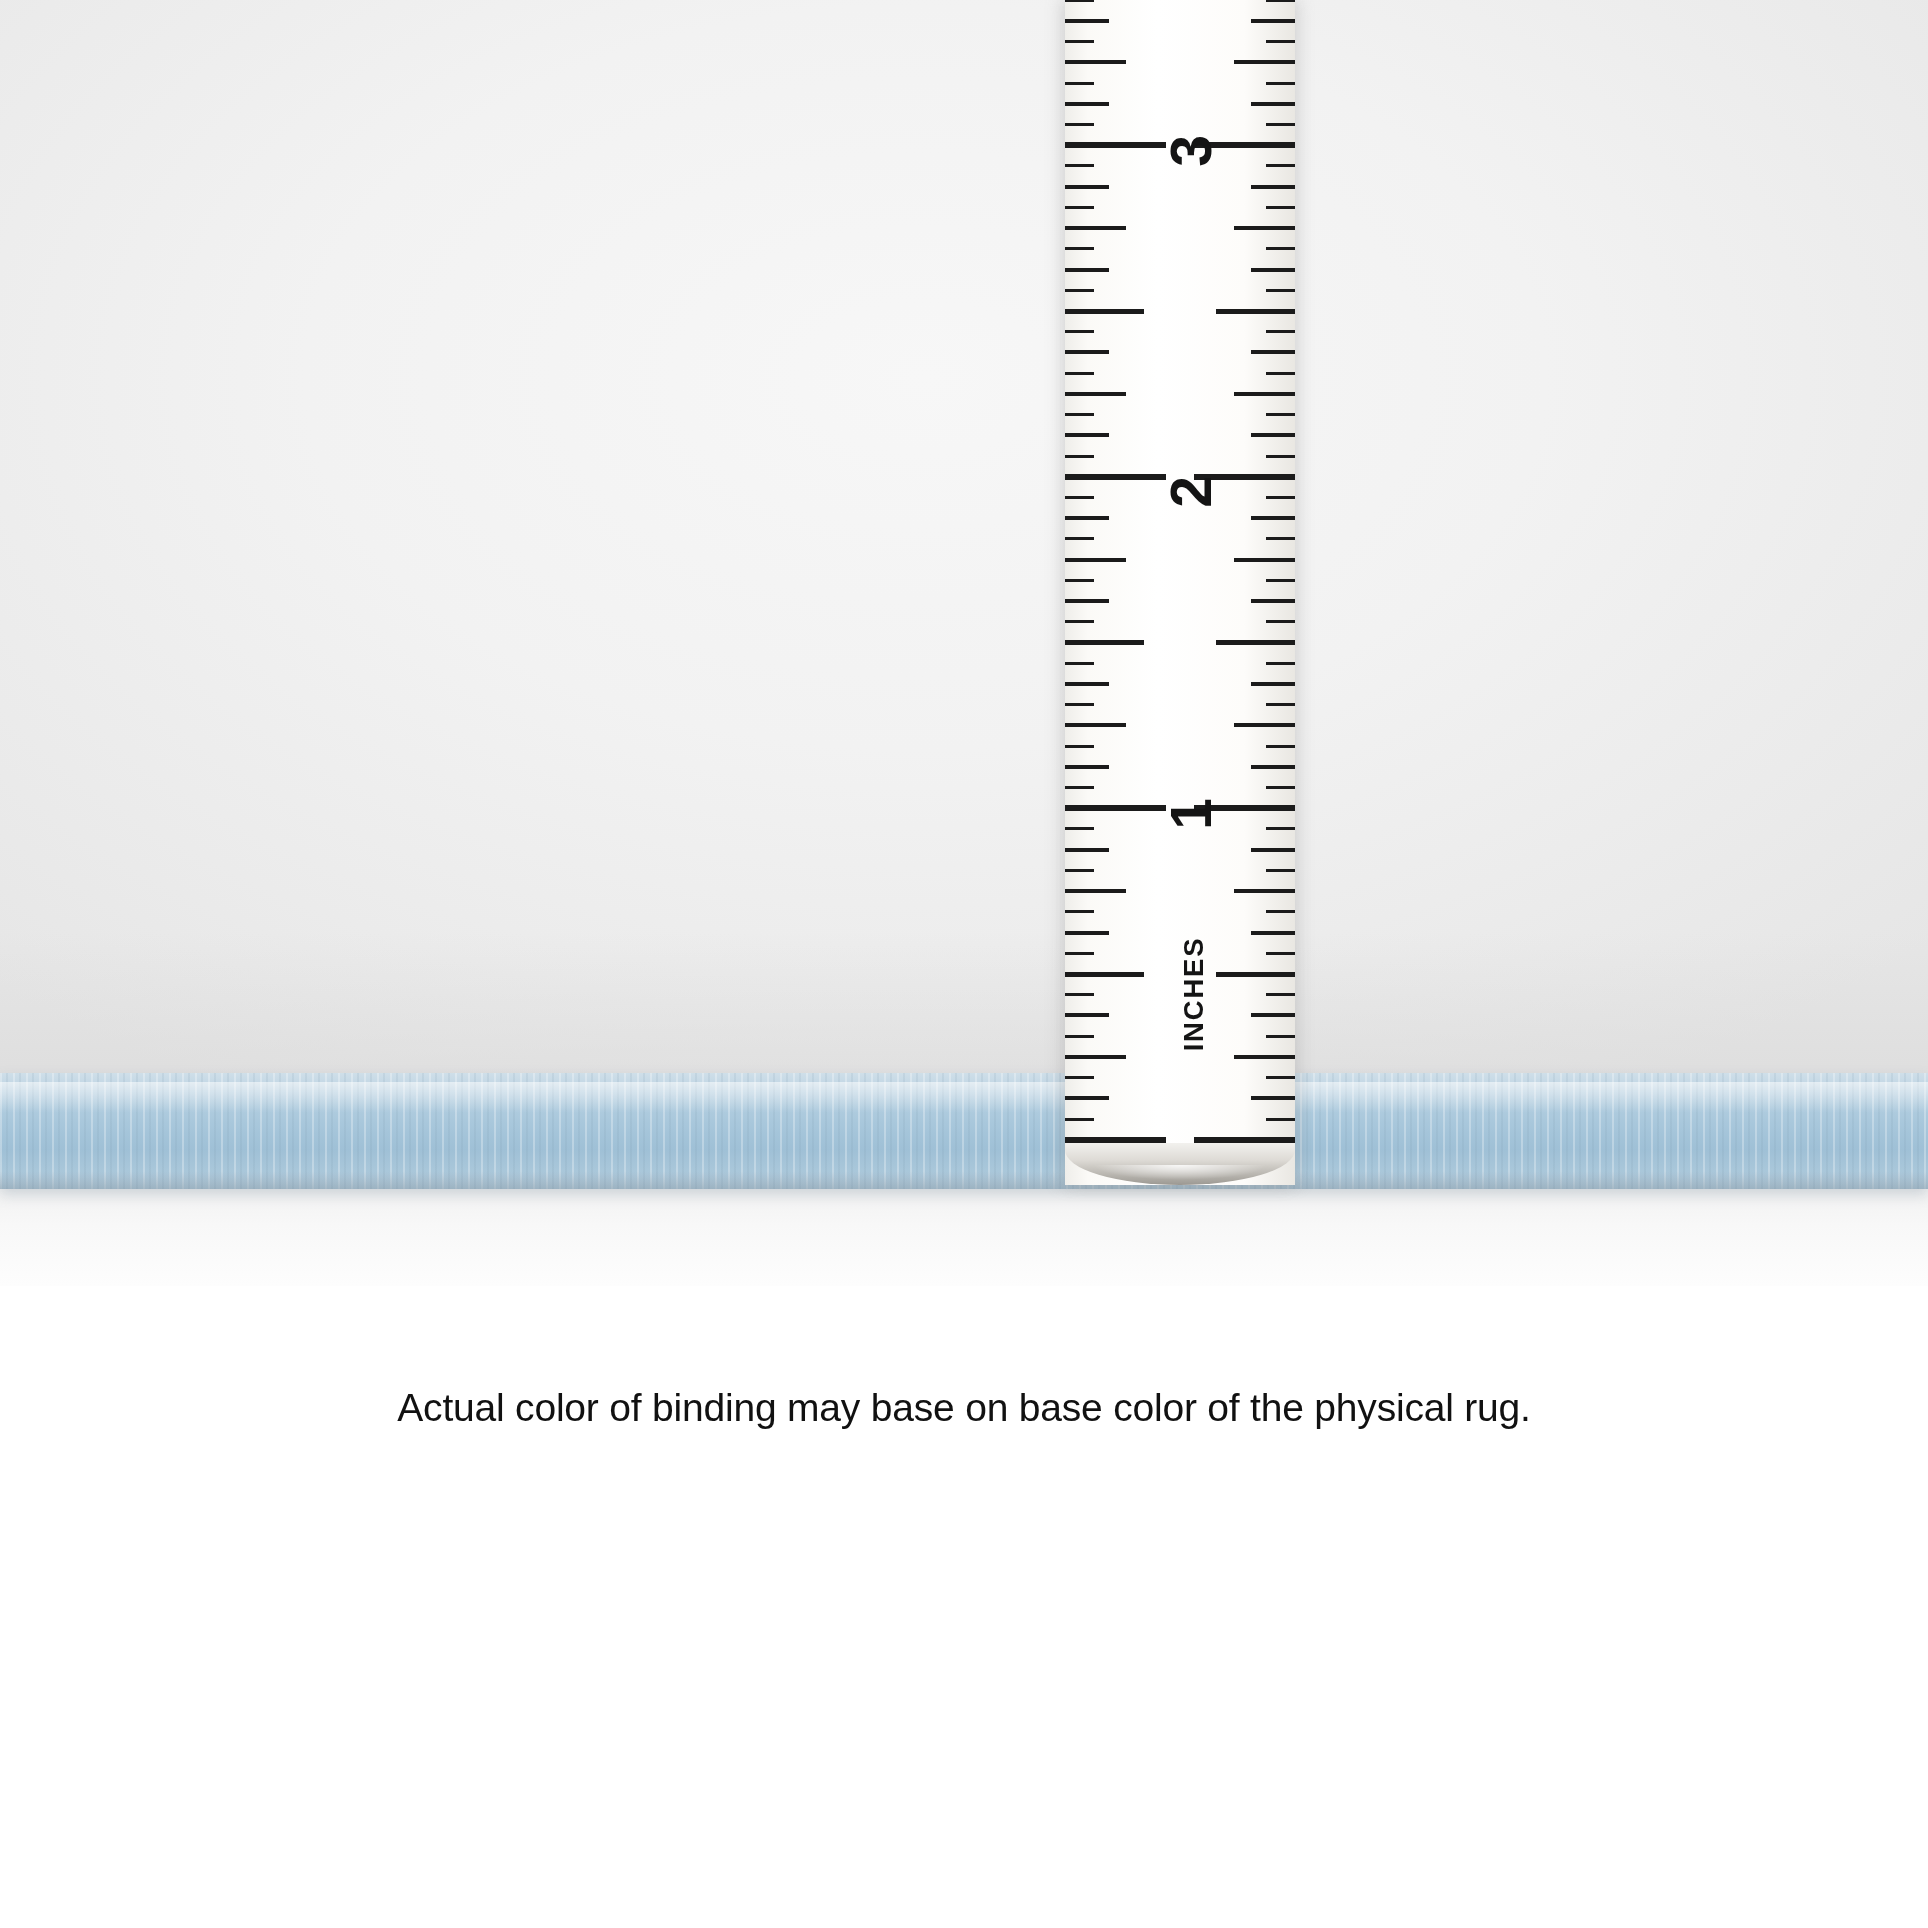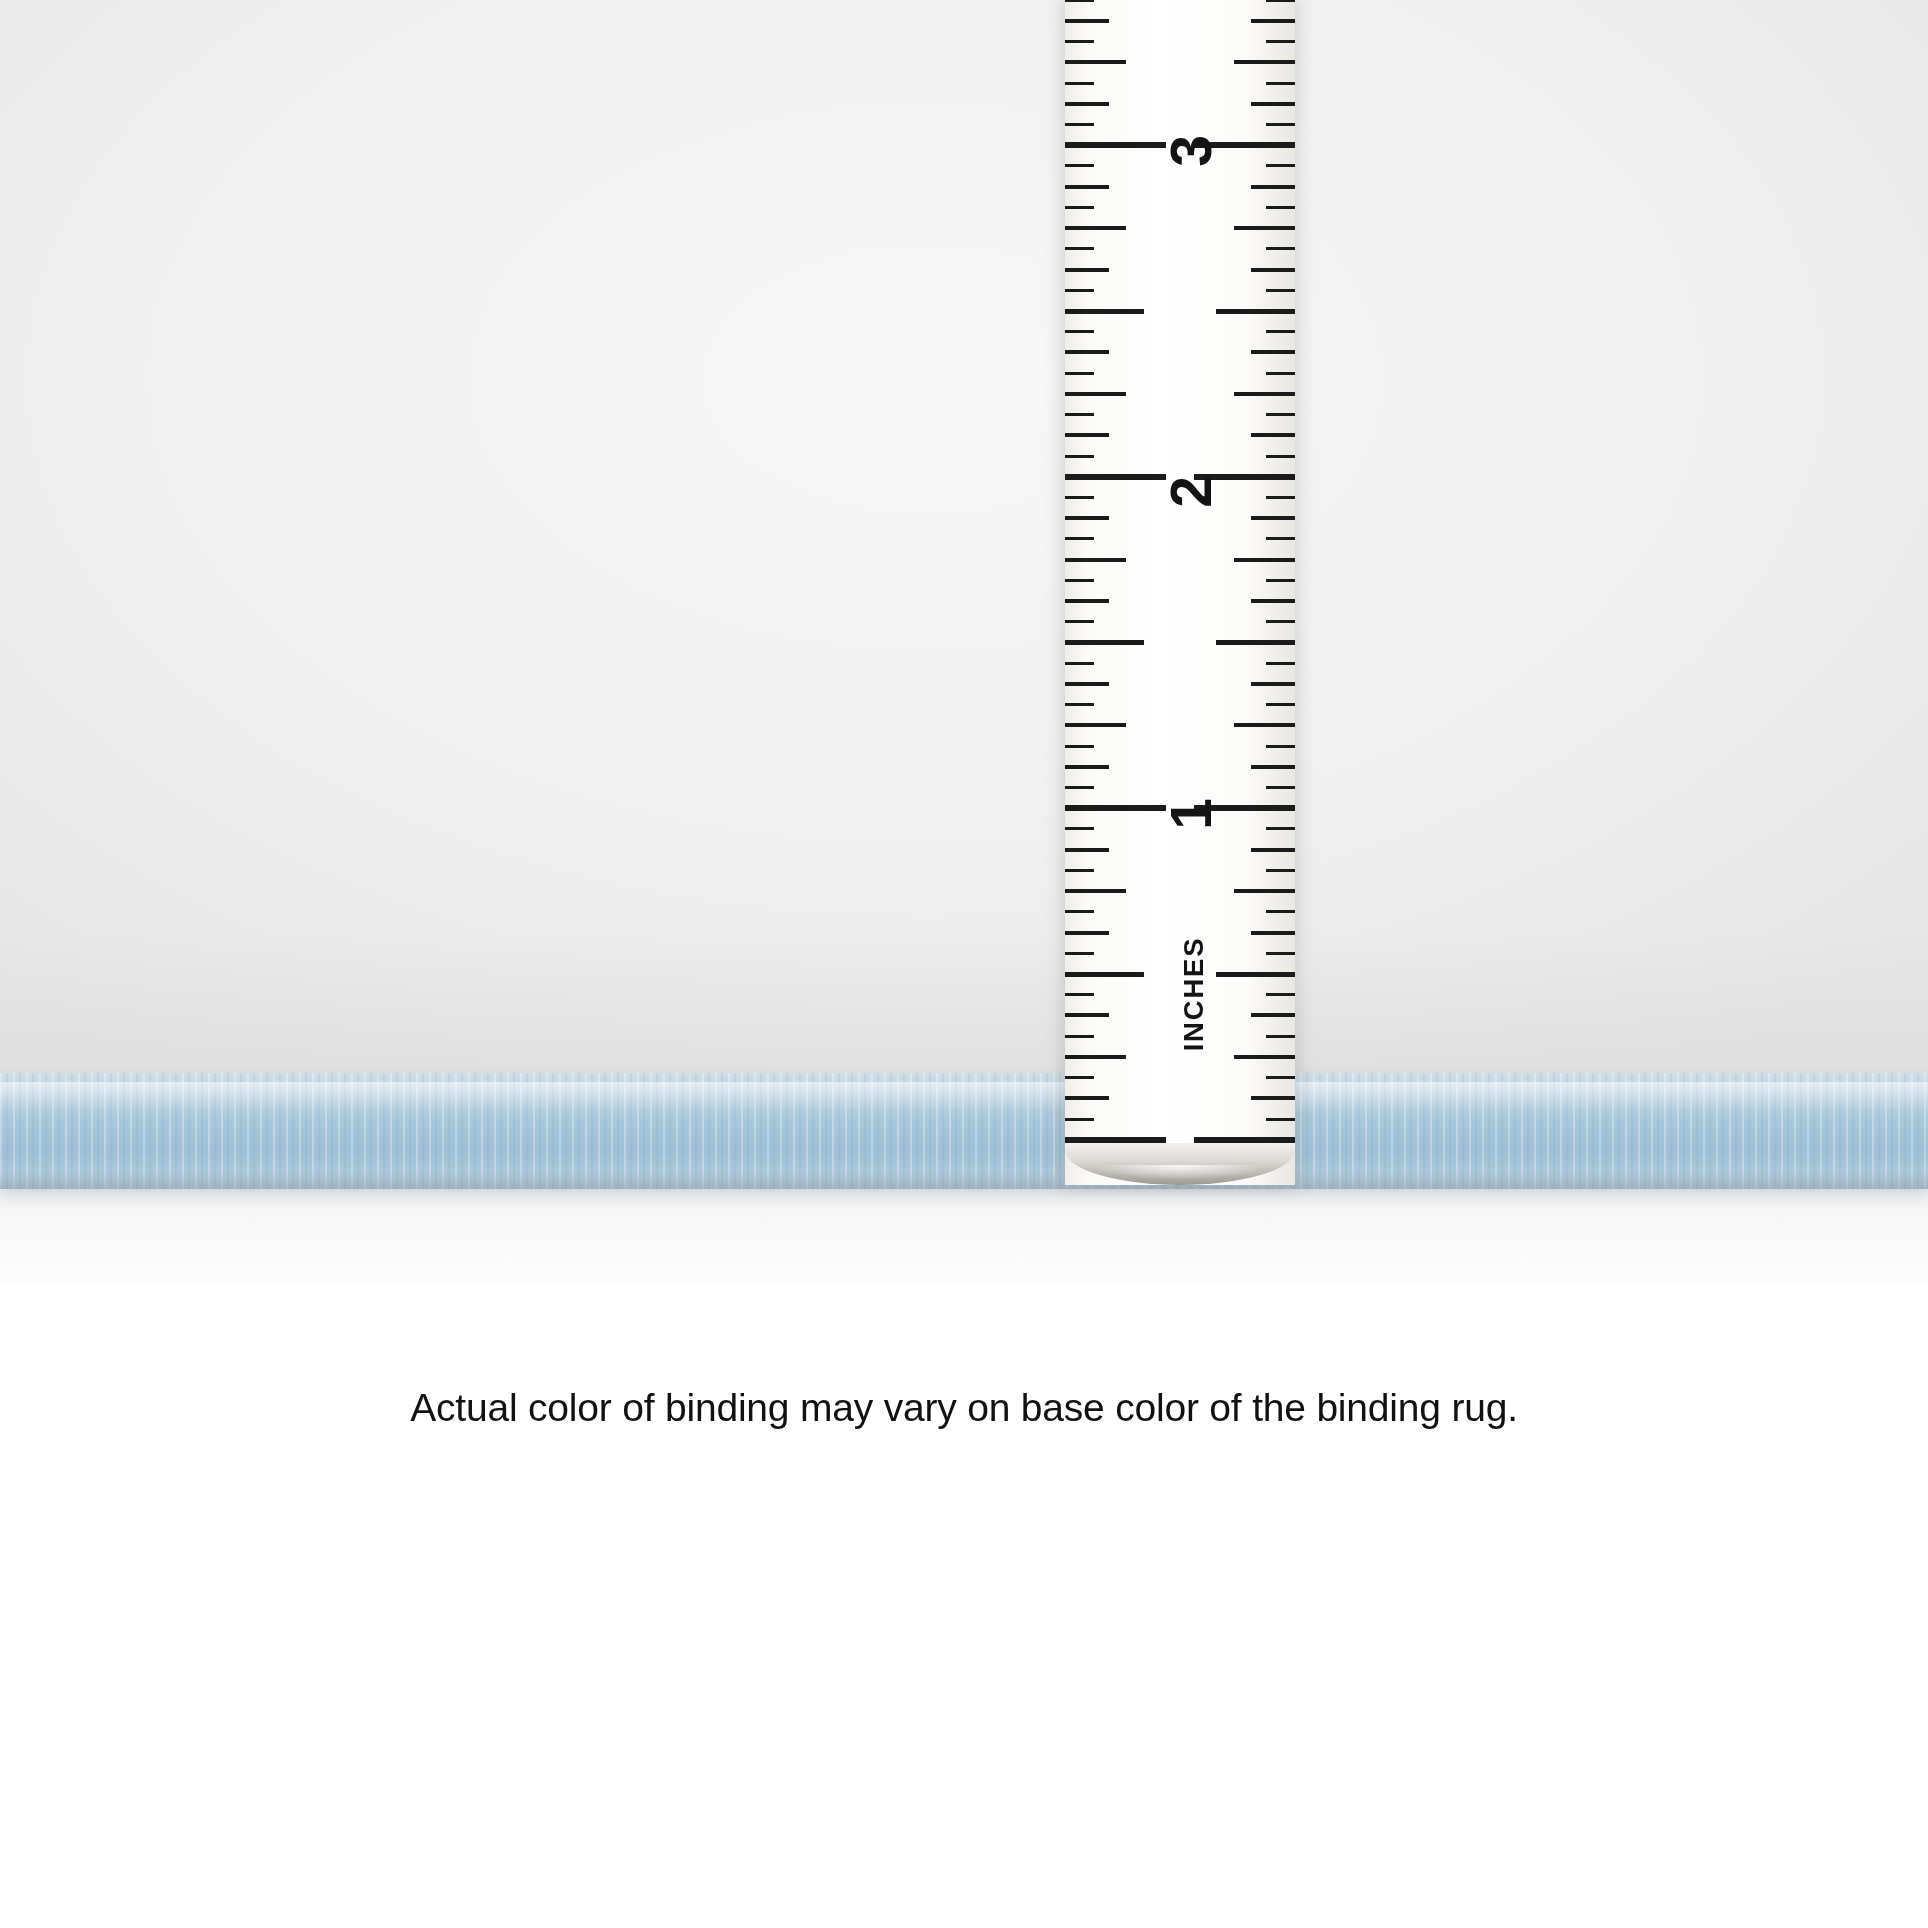--- a/index.html
+++ b/index.html
@@ -325,17 +325,17 @@
       <div class="num num-inch" style="left: 84px; top: 781px; width: 83px; text-align:center;">1</div>
 
       <div class="num num-label" style="left: 46px; top: 978px; width: 165px; text-align:center;">INCHES</div>
 
       <div class="tip"></div>
     </div>
 
   </div>
 
   <div class="caption">
-    <span class="line">Actual color of binding may vary on base color of the binding rug.</span>
+    <span class="line">Actual color of binding may base on base color of the physical rug.</span>
   </div>
 
 </div>
 
 
 </body></html>

